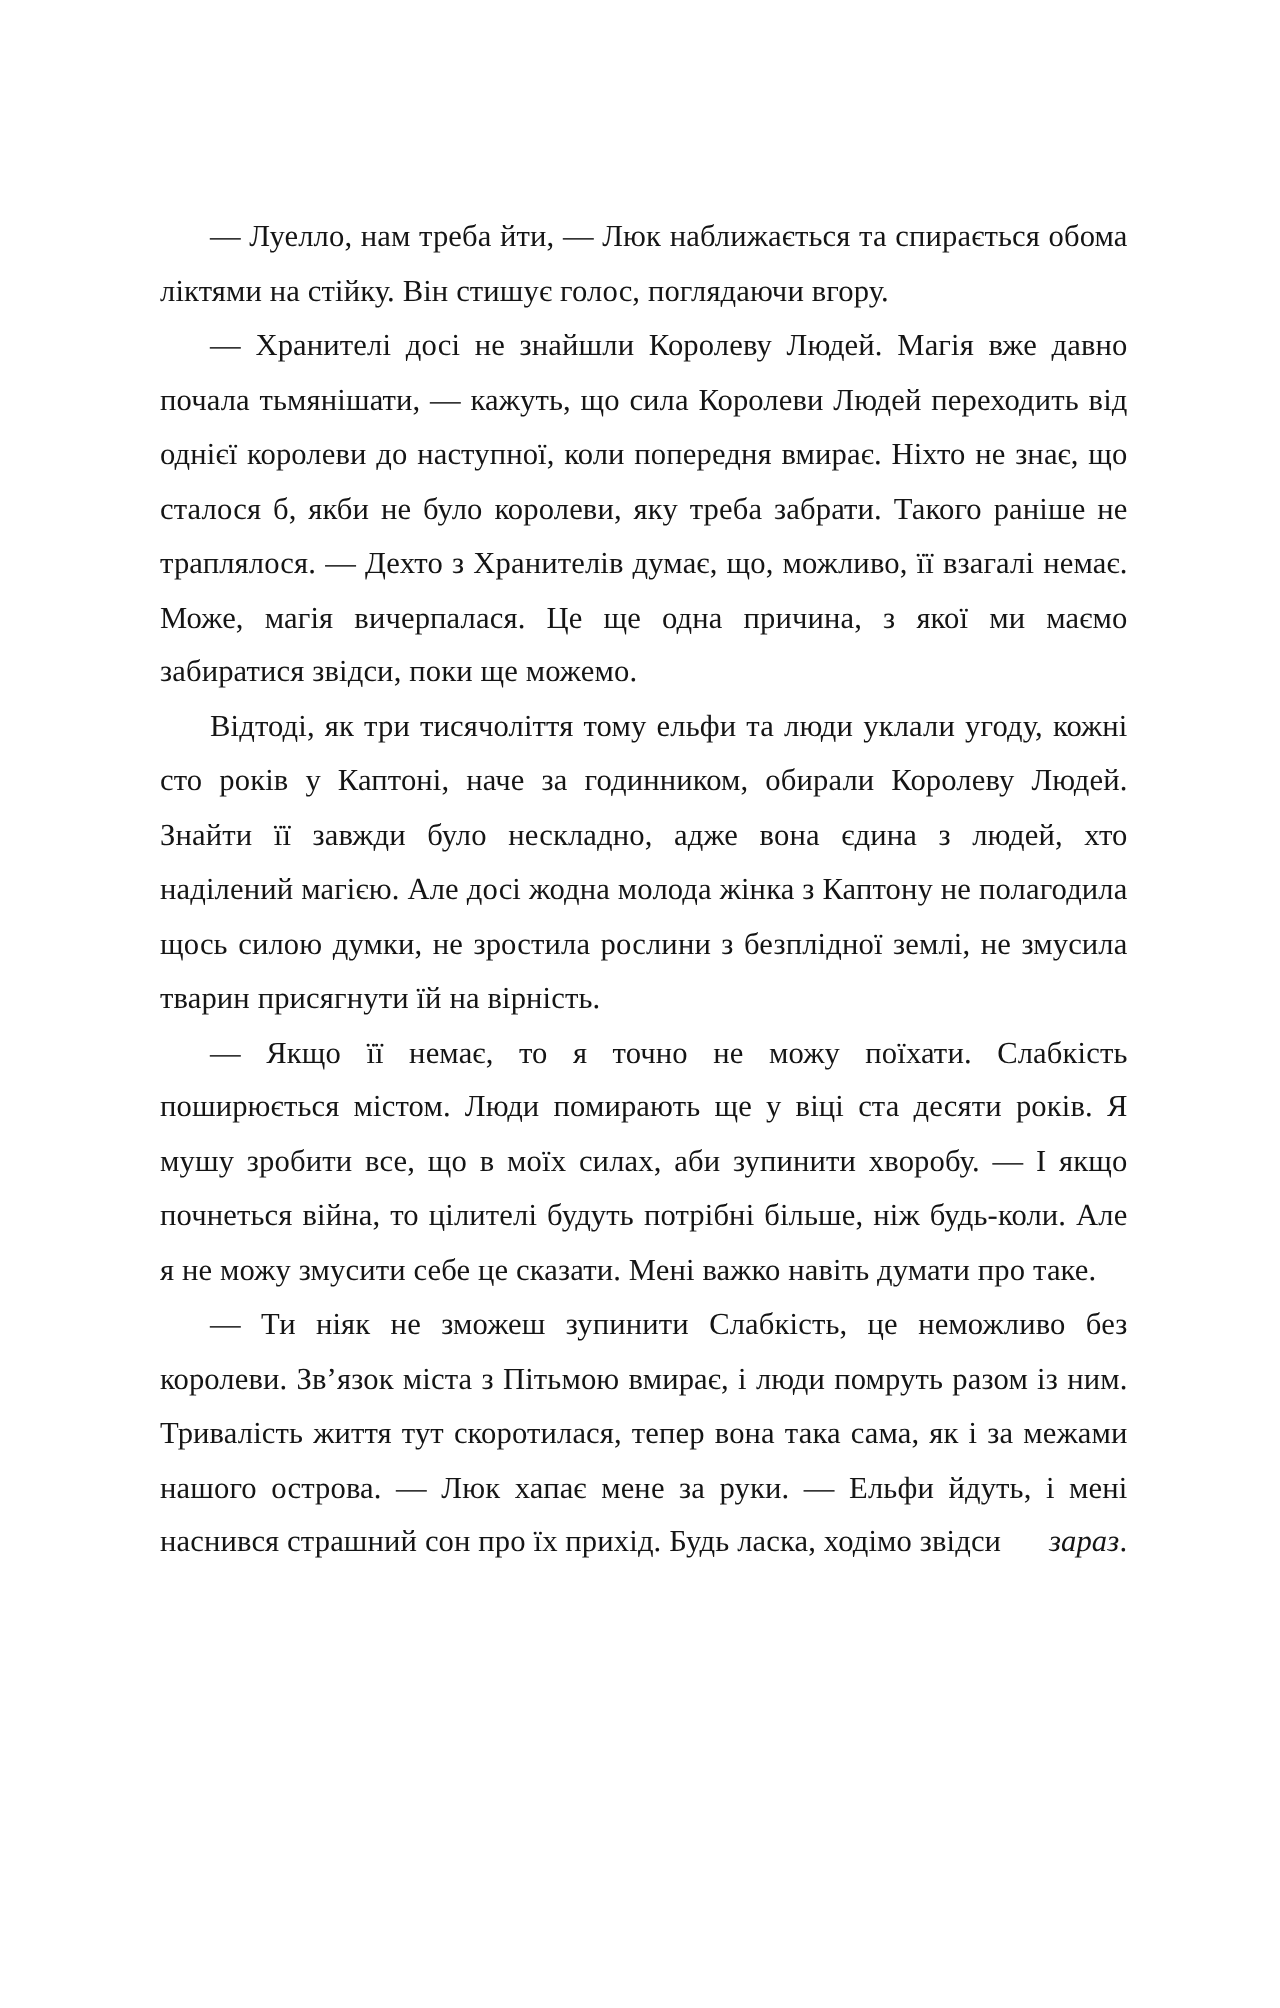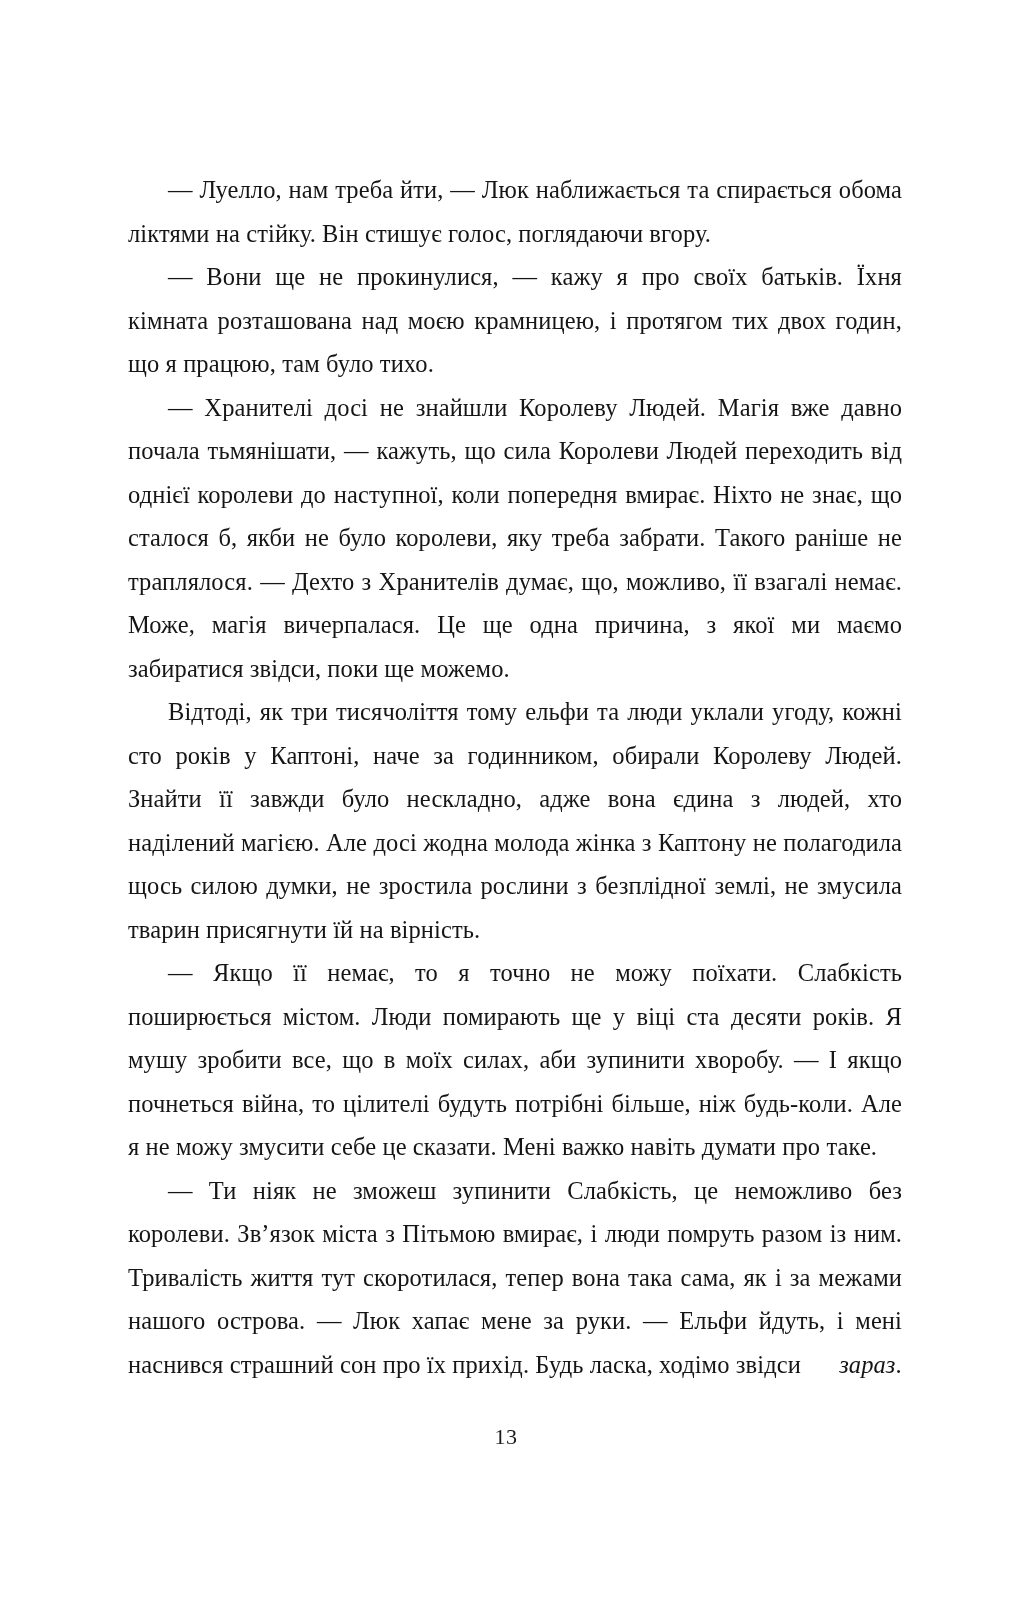--- a/index.html
+++ b/index.html
@@ -48,22 +48,20 @@
     letter-spacing: 0.5px;
   }
 </style>
 </head>
 <body>
 
 <div class="page">
 
   <div class="body-text">
     <p>— Луелло, нам треба йти, — Люк наближається та спирається обома ліктями на стійку. Він стишує голос, поглядаючи вгору.</p>
-    <p>— Вони ще не прокинулися, — кажу я про своїх батьків. Їхня кімната розташована над моєю крамницею, і протягом тих двох годин, що я працюю, там було тихо.</p>
     <p>— Хранителі досі не знайшли Королеву Людей. Магія вже давно почала тьмянішати, — кажуть, що сила Королеви Людей переходить від однієї королеви до наступної, коли попередня вмирає. Ніхто не знає, що сталося б, якби не було королеви, яку треба забрати. Такого раніше не траплялося. — Дехто з Хранителів думає, що, можливо, її взагалі немає. Може, магія вичерпалася. Це ще одна причина, з якої ми маємо забиратися звідси, поки ще можемо.</p>
     <p>Відтоді, як три тисячоліття тому ельфи та люди уклали угоду, кожні сто років у Каптоні, наче за годинником, обирали Королеву Людей. Знайти її завжди було нескладно, адже вона єдина з людей, хто наділений магією. Але досі жодна молода жінка з Каптону не полагодила щось силою думки, не зростила рослини з безплідної землі, не змусила тварин присягнути їй на вірність.</p>
     <p>— Якщо її немає, то я точно не можу поїхати. Слабкість поширюється містом. Люди помирають ще у віці ста десяти років. Я мушу зробити все, що в моїх силах, аби зупинити хворобу. — І якщо почнеться війна, то цілителі будуть потрібні більше, ніж будь-коли. Але я не можу змусити себе це сказати. Мені важко навіть думати про таке.</p>
     <p><span>— Ти ніяк не зможеш зупинити Слабкість, це неможливо без королеви. Зв’язок міста з Пітьмою вмирає, і люди помруть разом із ним. Тривалість життя тут скоротилася, тепер вона така сама, як і за межами нашого острова. — Люк хапає мене за руки. — Ельфи йдуть, і мені наснився страшний сон про їх прихід. Будь ласка, ходімо звідси </span><span class="italic">зараз</span><span>.</span></p>
   </div>
 
-  <div class="folio">13</div>
 
 </div>
 
 </body></html>

